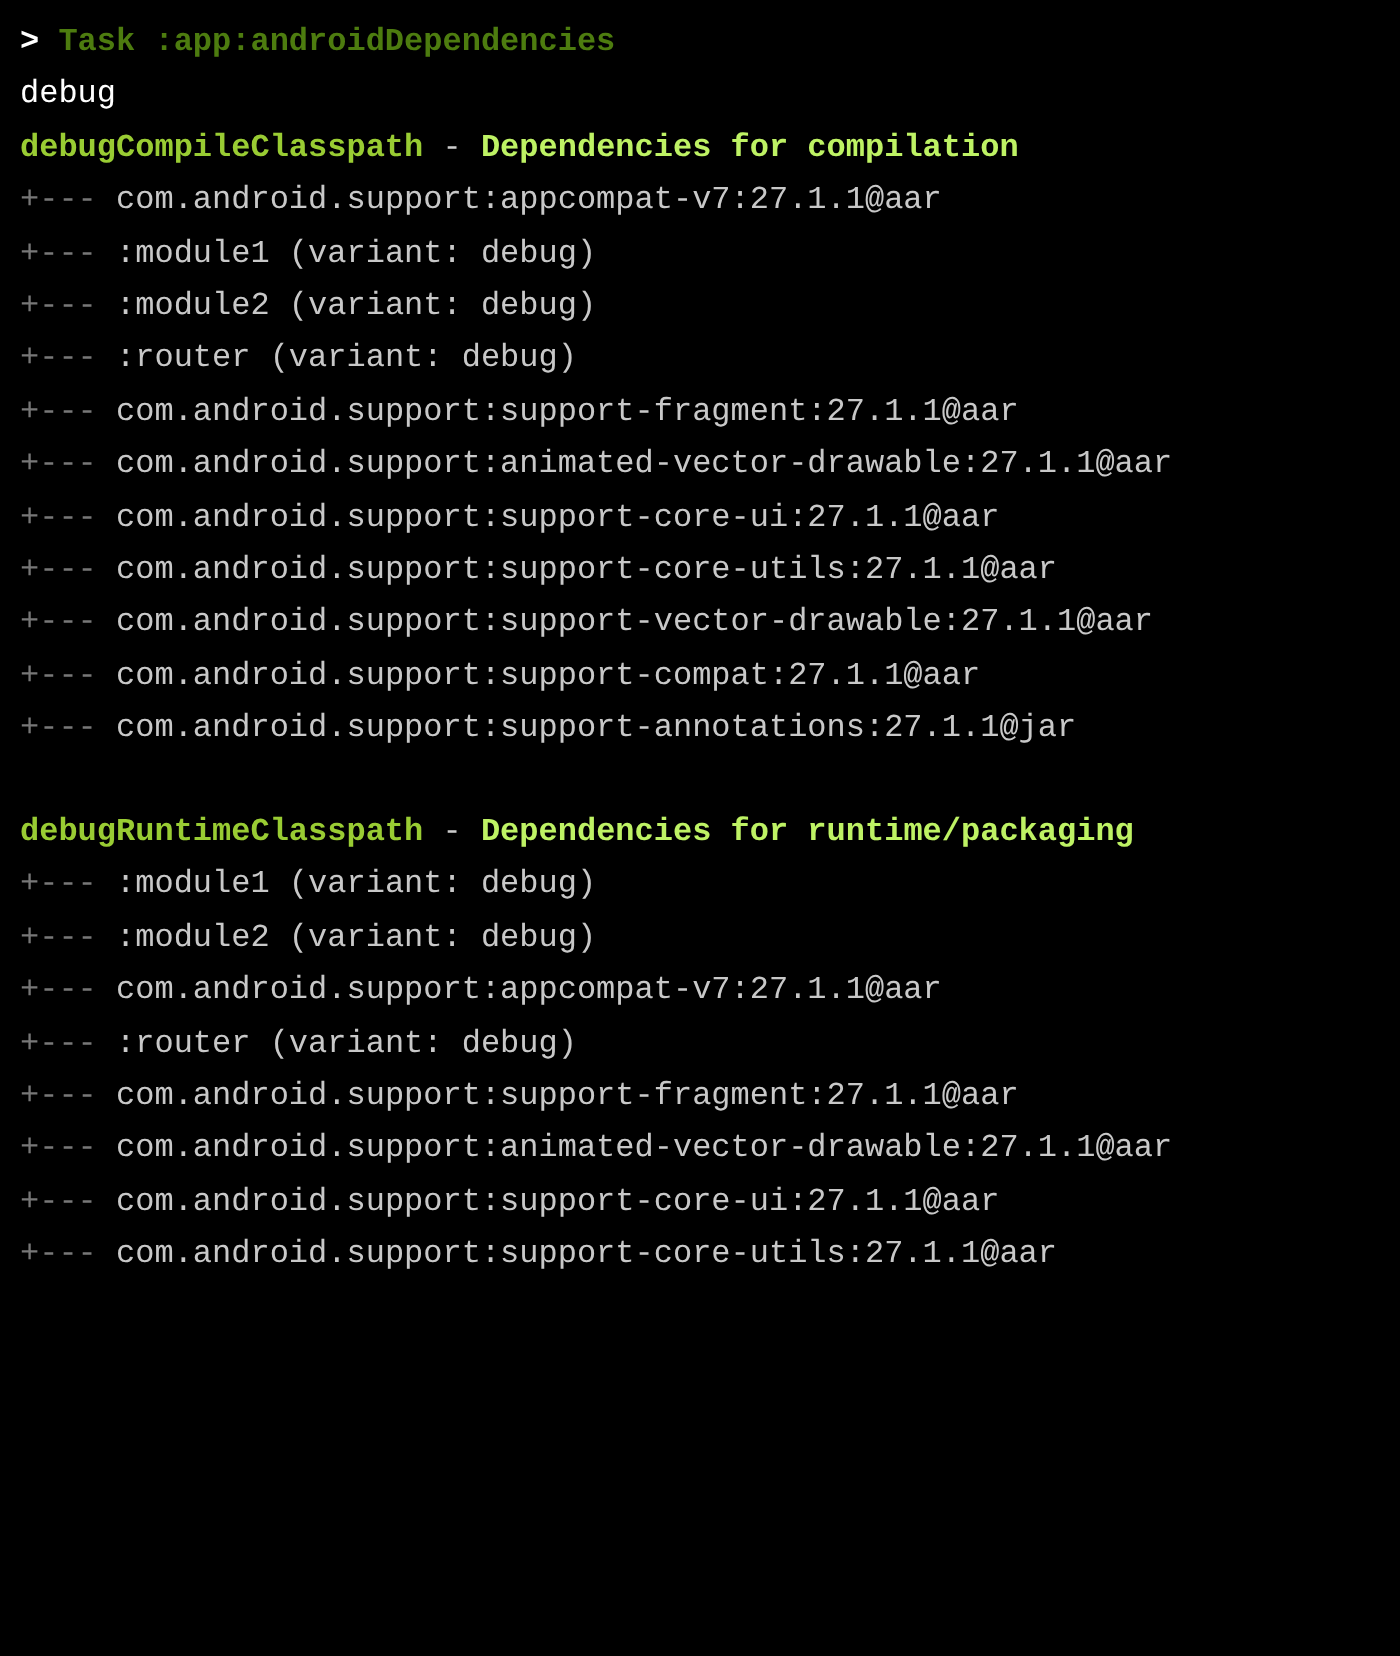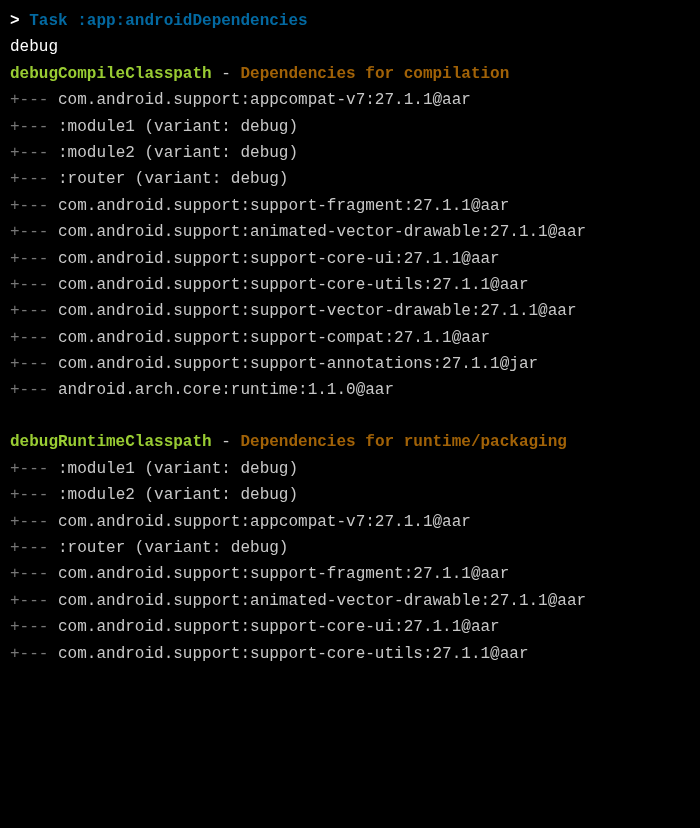--- a/index.html
+++ b/index.html
@@ -20,33 +20,33 @@
       white-space: nowrap;
     }
     .line {
       display: block;
     }
     .prompt {
       color: #ffffff;
       font-weight: bold;
     }
     .task-line {
-      color: #0369a1;
+      color: #4d7c0f;
       font-weight: bold;
     }
     .debug-header {
       color: #ffffff;
       font-weight: normal;
     }
     .section-header {
       color: #99cc33;
       font-weight: bold;
     }
     .section-desc {
-      color: #a16207;
+      color: #bef264;
       font-weight: bold;
     }
     .tree-prefix {
       color: #777777;
     }
     .dep-text {
       color: #c8c8c8;
     }
     .dash {
       color: #cccccc;
@@ -68,21 +68,20 @@
     <div class="line"><span class="tree-prefix">+--- </span><span class="dep-text">:module1 (variant: debug)</span></div>
     <div class="line"><span class="tree-prefix">+--- </span><span class="dep-text">:module2 (variant: debug)</span></div>
     <div class="line"><span class="tree-prefix">+--- </span><span class="dep-text">:router (variant: debug)</span></div>
     <div class="line"><span class="tree-prefix">+--- </span><span class="dep-text">com.android.support:support-fragment:27.1.1@aar</span></div>
     <div class="line"><span class="tree-prefix">+--- </span><span class="dep-text">com.android.support:animated-vector-drawable:27.1.1@aar</span></div>
     <div class="line"><span class="tree-prefix">+--- </span><span class="dep-text">com.android.support:support-core-ui:27.1.1@aar</span></div>
     <div class="line"><span class="tree-prefix">+--- </span><span class="dep-text">com.android.support:support-core-utils:27.1.1@aar</span></div>
     <div class="line"><span class="tree-prefix">+--- </span><span class="dep-text">com.android.support:support-vector-drawable:27.1.1@aar</span></div>
     <div class="line"><span class="tree-prefix">+--- </span><span class="dep-text">com.android.support:support-compat:27.1.1@aar</span></div>
     <div class="line"><span class="tree-prefix">+--- </span><span class="dep-text">com.android.support:support-annotations:27.1.1@jar</span></div>
-    <div class="line"><span class="tree-prefix">+--- </span><span class="dep-text">android.arch.core:runtime:1.1.0@aar</span></div>
   </div>
 
 <div class="blank"></div>
 
 <div class="line"><span class="section-header">debugRuntimeClasspath</span><span class="dash"> - </span><span class="section-desc">Dependencies for runtime/packaging</span></div>
 
 <div id="section2-items">
     <div class="line"><span class="tree-prefix">+--- </span><span class="dep-text">:module1 (variant: debug)</span></div>
     <div class="line"><span class="tree-prefix">+--- </span><span class="dep-text">:module2 (variant: debug)</span></div>
     <div class="line"><span class="tree-prefix">+--- </span><span class="dep-text">com.android.support:appcompat-v7:27.1.1@aar</span></div>

